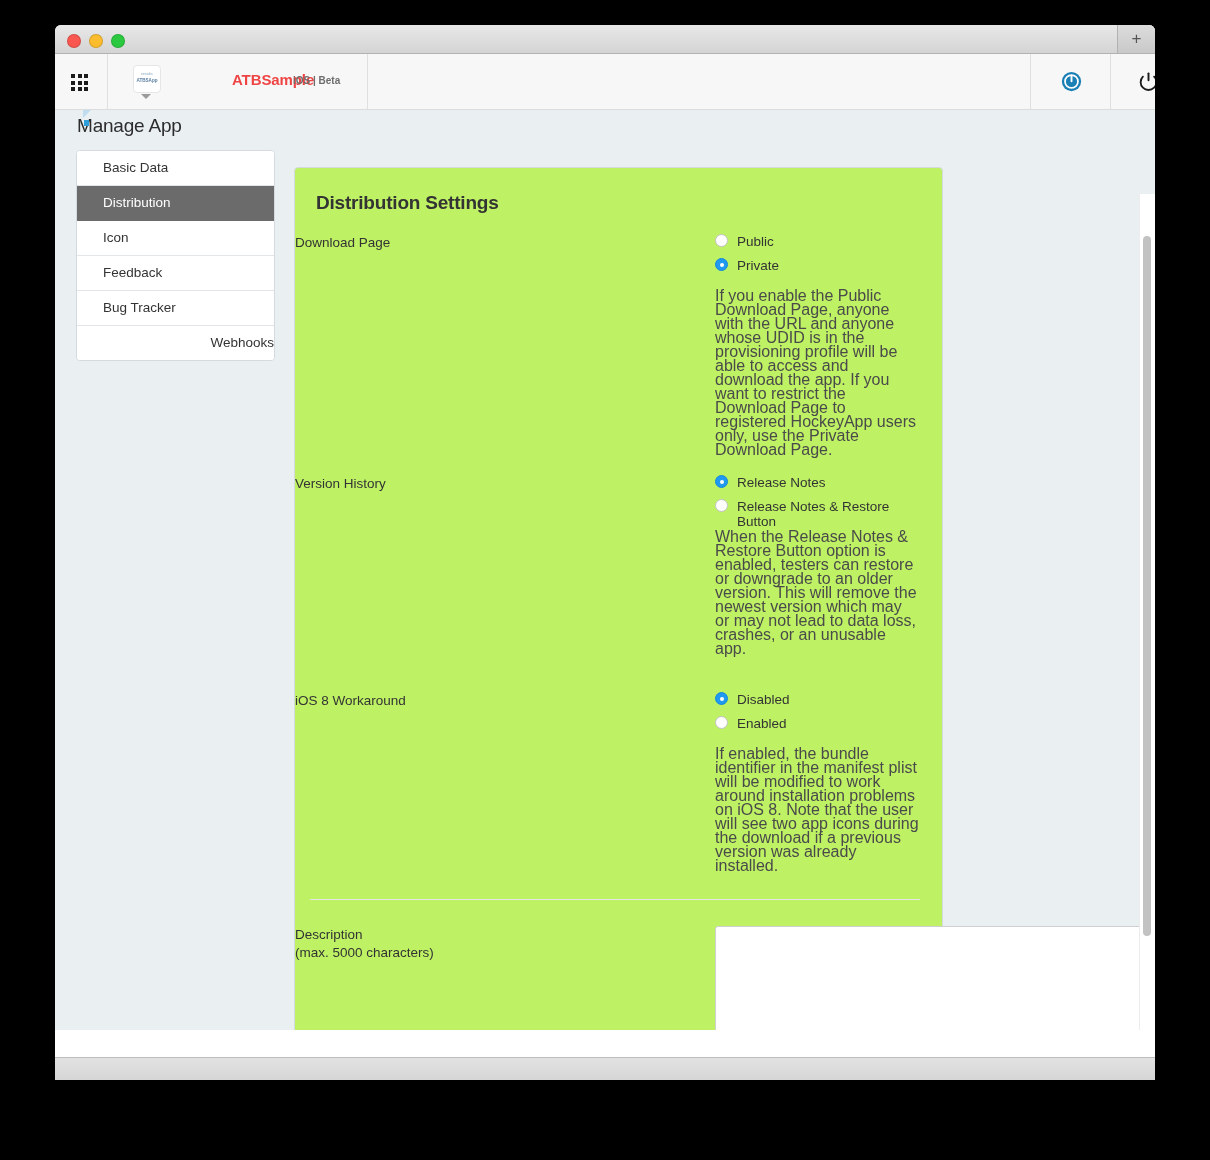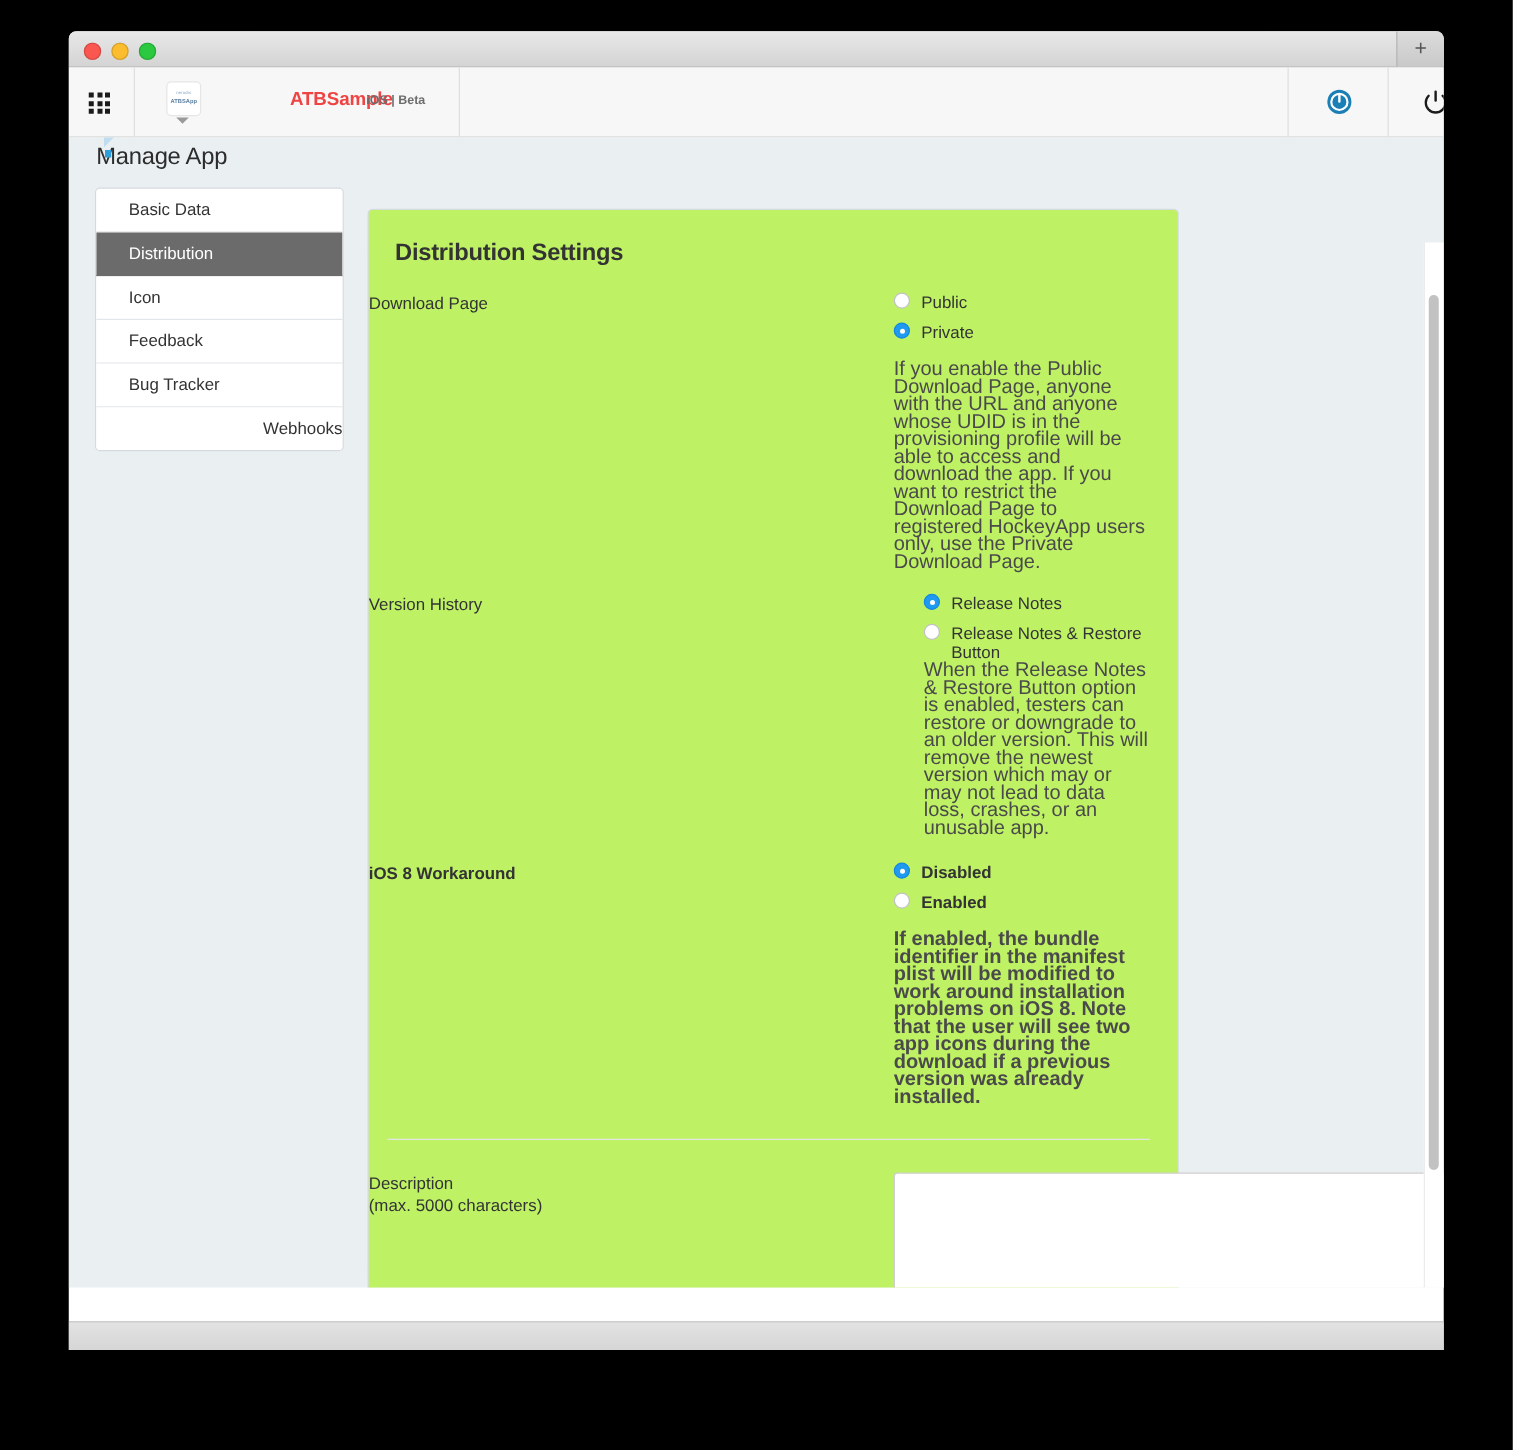--- a/index.html
+++ b/index.html
@@ -439,36 +439,36 @@
               <span class="radio-label">Public</span>
             </label>
             <label class="radio-line">
               <span class="radio on"></span>
               <span class="radio-label">Private</span>
             </label>
             <div class="help">If you enable the Public Download Page, anyone with the URL and anyone whose UDID is in the provisioning profile will be able to access and download the app. If you want to restrict the Download Page to registered HockeyApp users only, use the Private Download Page.</div>
           </div>
         </div>
 
-        <div class="frow" style="padding-left:24px;">
+        <div class="frow" style="">
           <div class="flabel">Version History</div>
           <div class="fctrl">
             <label class="radio-line">
               <span class="radio on"></span>
               <span class="radio-label">Release Notes</span>
             </label>
             <label class="radio-line">
               <span class="radio"></span>
               <span class="radio-label">Release Notes &amp; Restore Button</span>
             </label>
             <div class="help">When the Release Notes &amp; Restore Button option is enabled, testers can restore or downgrade to an older version. This will remove the newest version which may or may not lead to data loss, crashes, or an unusable app.</div>
           </div>
         </div>
 
-        <div class="frow" style="margin-top:20px;font-weight:bold;">
+        <div class="frow" style="margin-top:36px;">
           <div class="flabel">iOS 8 Workaround</div>
           <div class="fctrl">
             <label class="radio-line">
               <span class="radio on"></span>
               <span class="radio-label">Disabled</span>
             </label>
             <label class="radio-line">
               <span class="radio"></span>
               <span class="radio-label">Enabled</span>
             </label>

